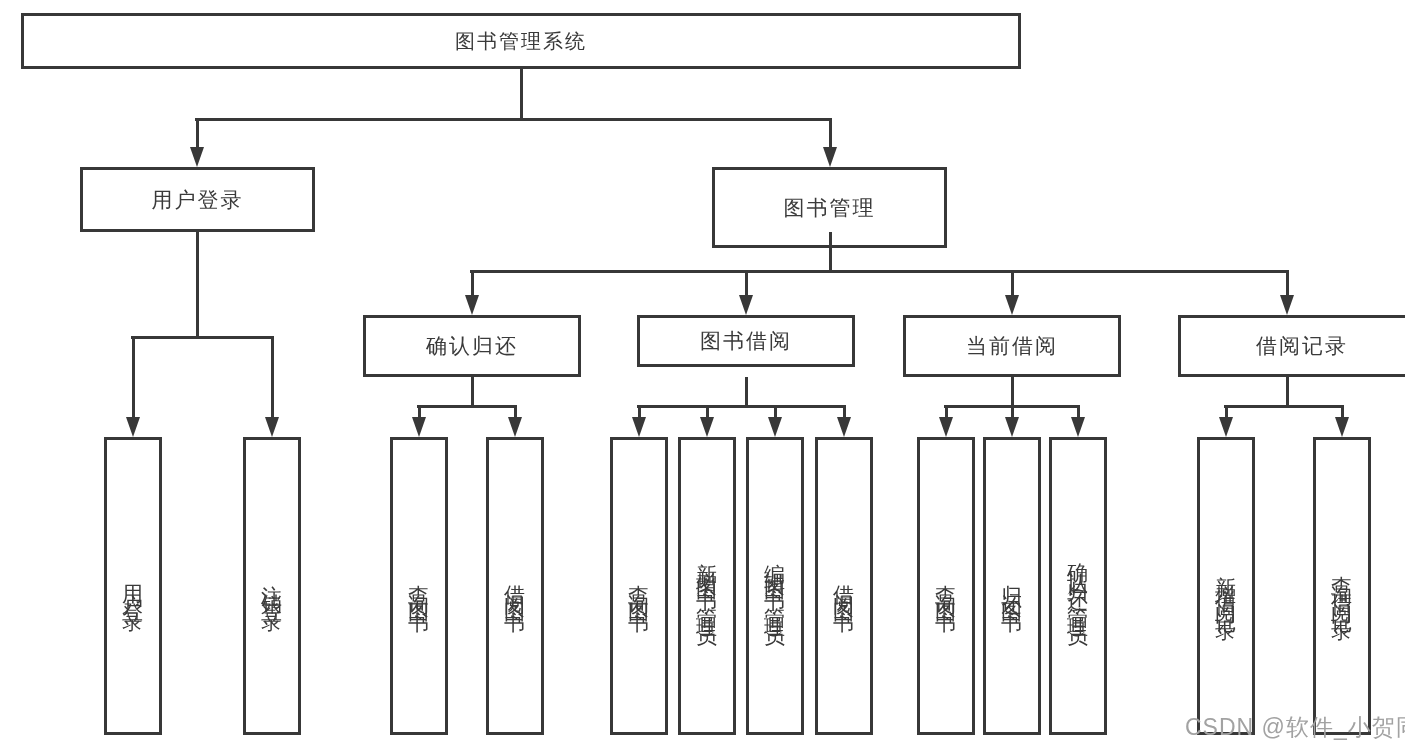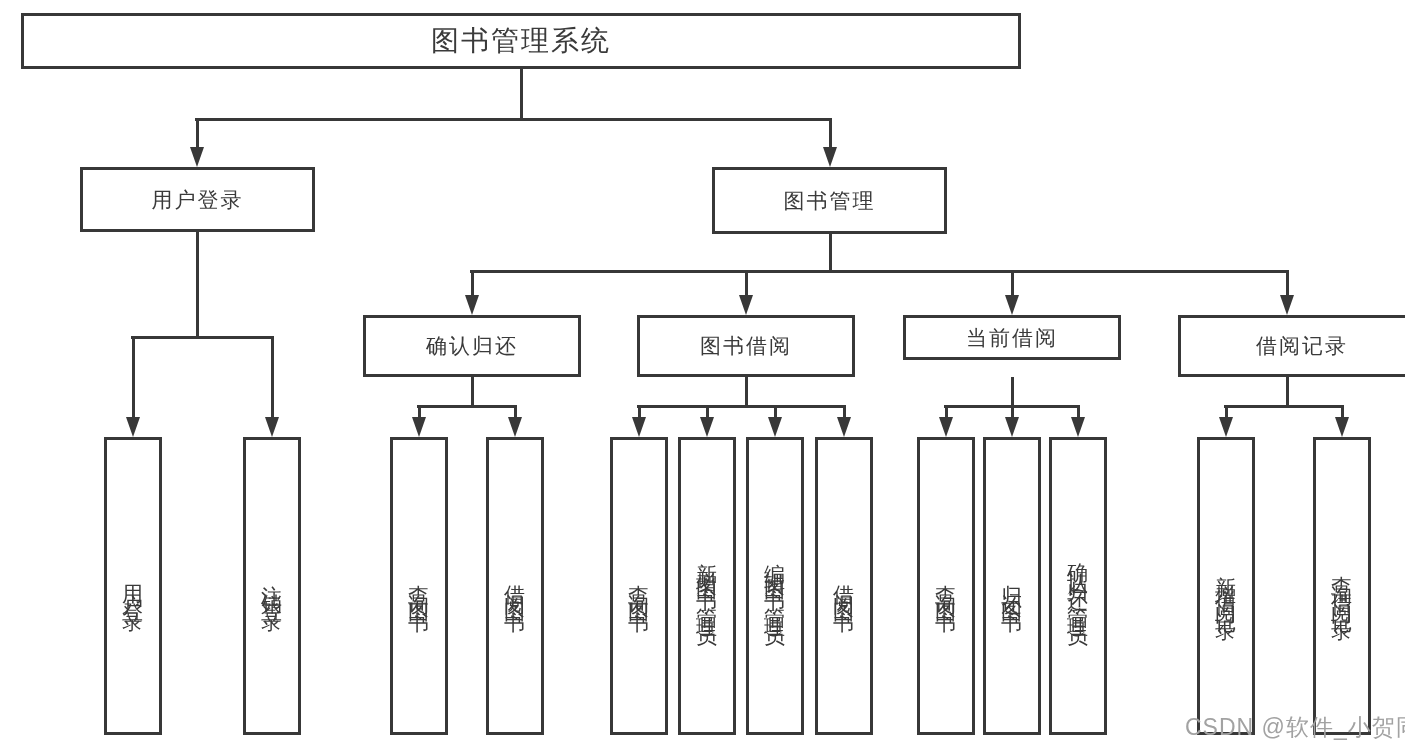--- a/index.html
+++ b/index.html
@@ -31,35 +31,35 @@
   .watermark{
     position:absolute;left:1185px;top:712px;color:#a2a2a2;font-size:23px;
     letter-spacing:1px;white-space:nowrap;
   }
 </style>
 </head>
 <body>
 
 <div class="canvas">
 
-  <div class="box" style="left:21px;top:13px;width:1000px;height:56px;font-size:28px;">
+  <div class="box" style="left:21px;top:13px;width:1000px;height:56px;font-size:20px;">
     <span>图书管理系统</span>
   </div>
 
   <div class="line" style="left:519.5px;top:69px;width:3px;height:51px;"></div>
   <div class="line" style="left:195px;top:118px;width:637px;height:3px;"></div>
   <div class="line" style="left:195.5px;top:118px;width:3px;height:32px;"></div>
   <div class="arrow" style="left:190px;top:147px;"></div>
   <div class="line" style="left:828.5px;top:118px;width:3px;height:32px;"></div>
   <div class="arrow" style="left:823px;top:147px;"></div>
 
   <div class="box" style="left:80px;top:167px;width:235px;height:65px;">
     <span>用户登录</span>
   </div>
-  <div class="box" style="left:712px;top:167px;width:235px;height:67px;">
+  <div class="box" style="left:712px;top:167px;width:235px;height:81px;">
     <span>图书管理</span>
   </div>
 
   <div class="line" style="left:195.5px;top:232px;width:3px;height:106px;"></div>
   <div class="line" style="left:131px;top:336px;width:143px;height:3px;"></div>
   <div class="line" style="left:131.5px;top:336px;width:3px;height:83px;"></div>
   <div class="arrow" style="left:126px;top:417px;"></div>
   <div class="line" style="left:270.5px;top:336px;width:3px;height:83px;"></div>
   <div class="arrow" style="left:265px;top:417px;"></div>
 
@@ -70,24 +70,24 @@
   <div class="line" style="left:744.5px;top:270px;width:3px;height:28px;"></div>
   <div class="arrow" style="left:739px;top:295px;"></div>
   <div class="line" style="left:1010.5px;top:270px;width:3px;height:28px;"></div>
   <div class="arrow" style="left:1005px;top:295px;"></div>
   <div class="line" style="left:1285.5px;top:270px;width:3px;height:28px;"></div>
   <div class="arrow" style="left:1280px;top:295px;"></div>
 
   <div class="box" style="left:363px;top:315px;width:218px;height:62px;">
     <span>确认归还</span>
   </div>
-  <div class="box" style="left:637px;top:315px;width:218px;height:62px;">
+  <div class="box" style="left:637px;top:315px;width:218px;height:52px;">
     <span>图书借阅</span>
   </div>
-  <div class="box" style="left:903px;top:315px;width:218px;height:45px;">
+  <div class="box" style="left:903px;top:315px;width:218px;height:62px;">
     <span>当前借阅</span>
   </div>
   <div class="box" style="left:1178px;top:315px;width:248px;height:62px;">
     <span>借阅记录</span>
   </div>
 
   <div class="line" style="left:470.5px;top:377px;width:3px;height:30px;"></div>
   <div class="line" style="left:417px;top:405px;width:100px;height:3px;"></div>
   <div class="line" style="left:417.5px;top:405px;width:3px;height:14px;"></div>
   <div class="arrow" style="left:412px;top:417px;"></div>

